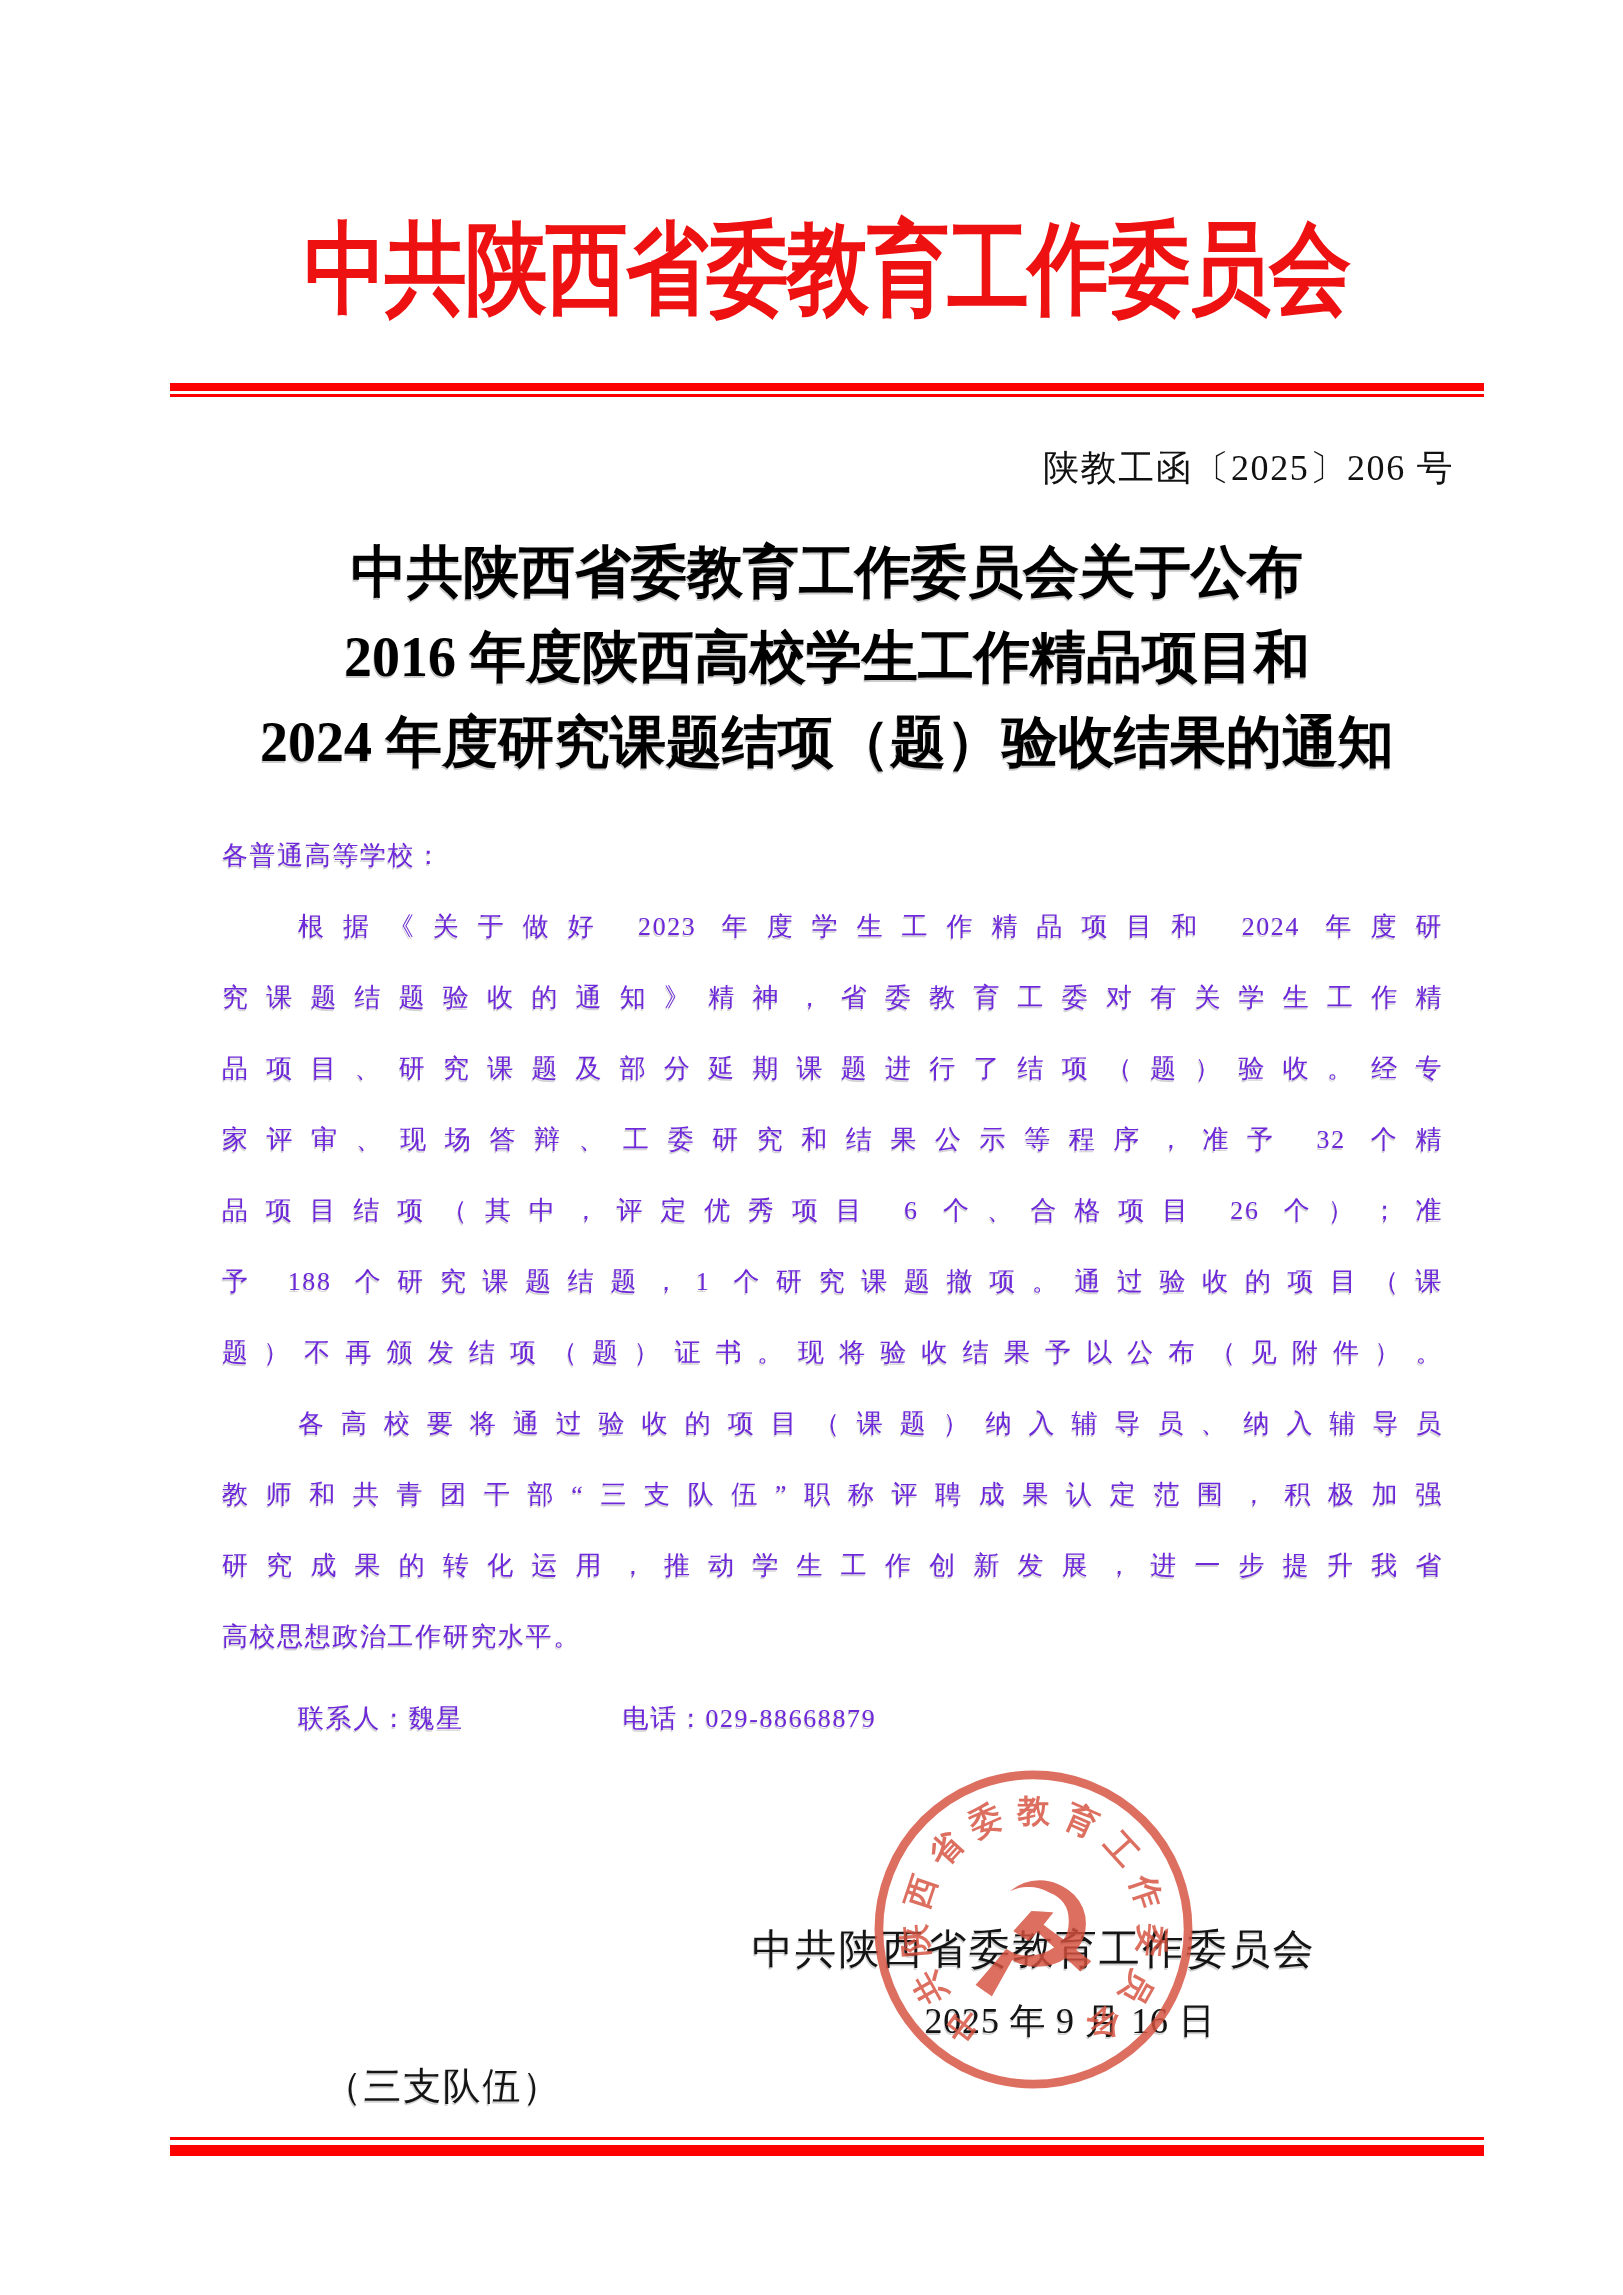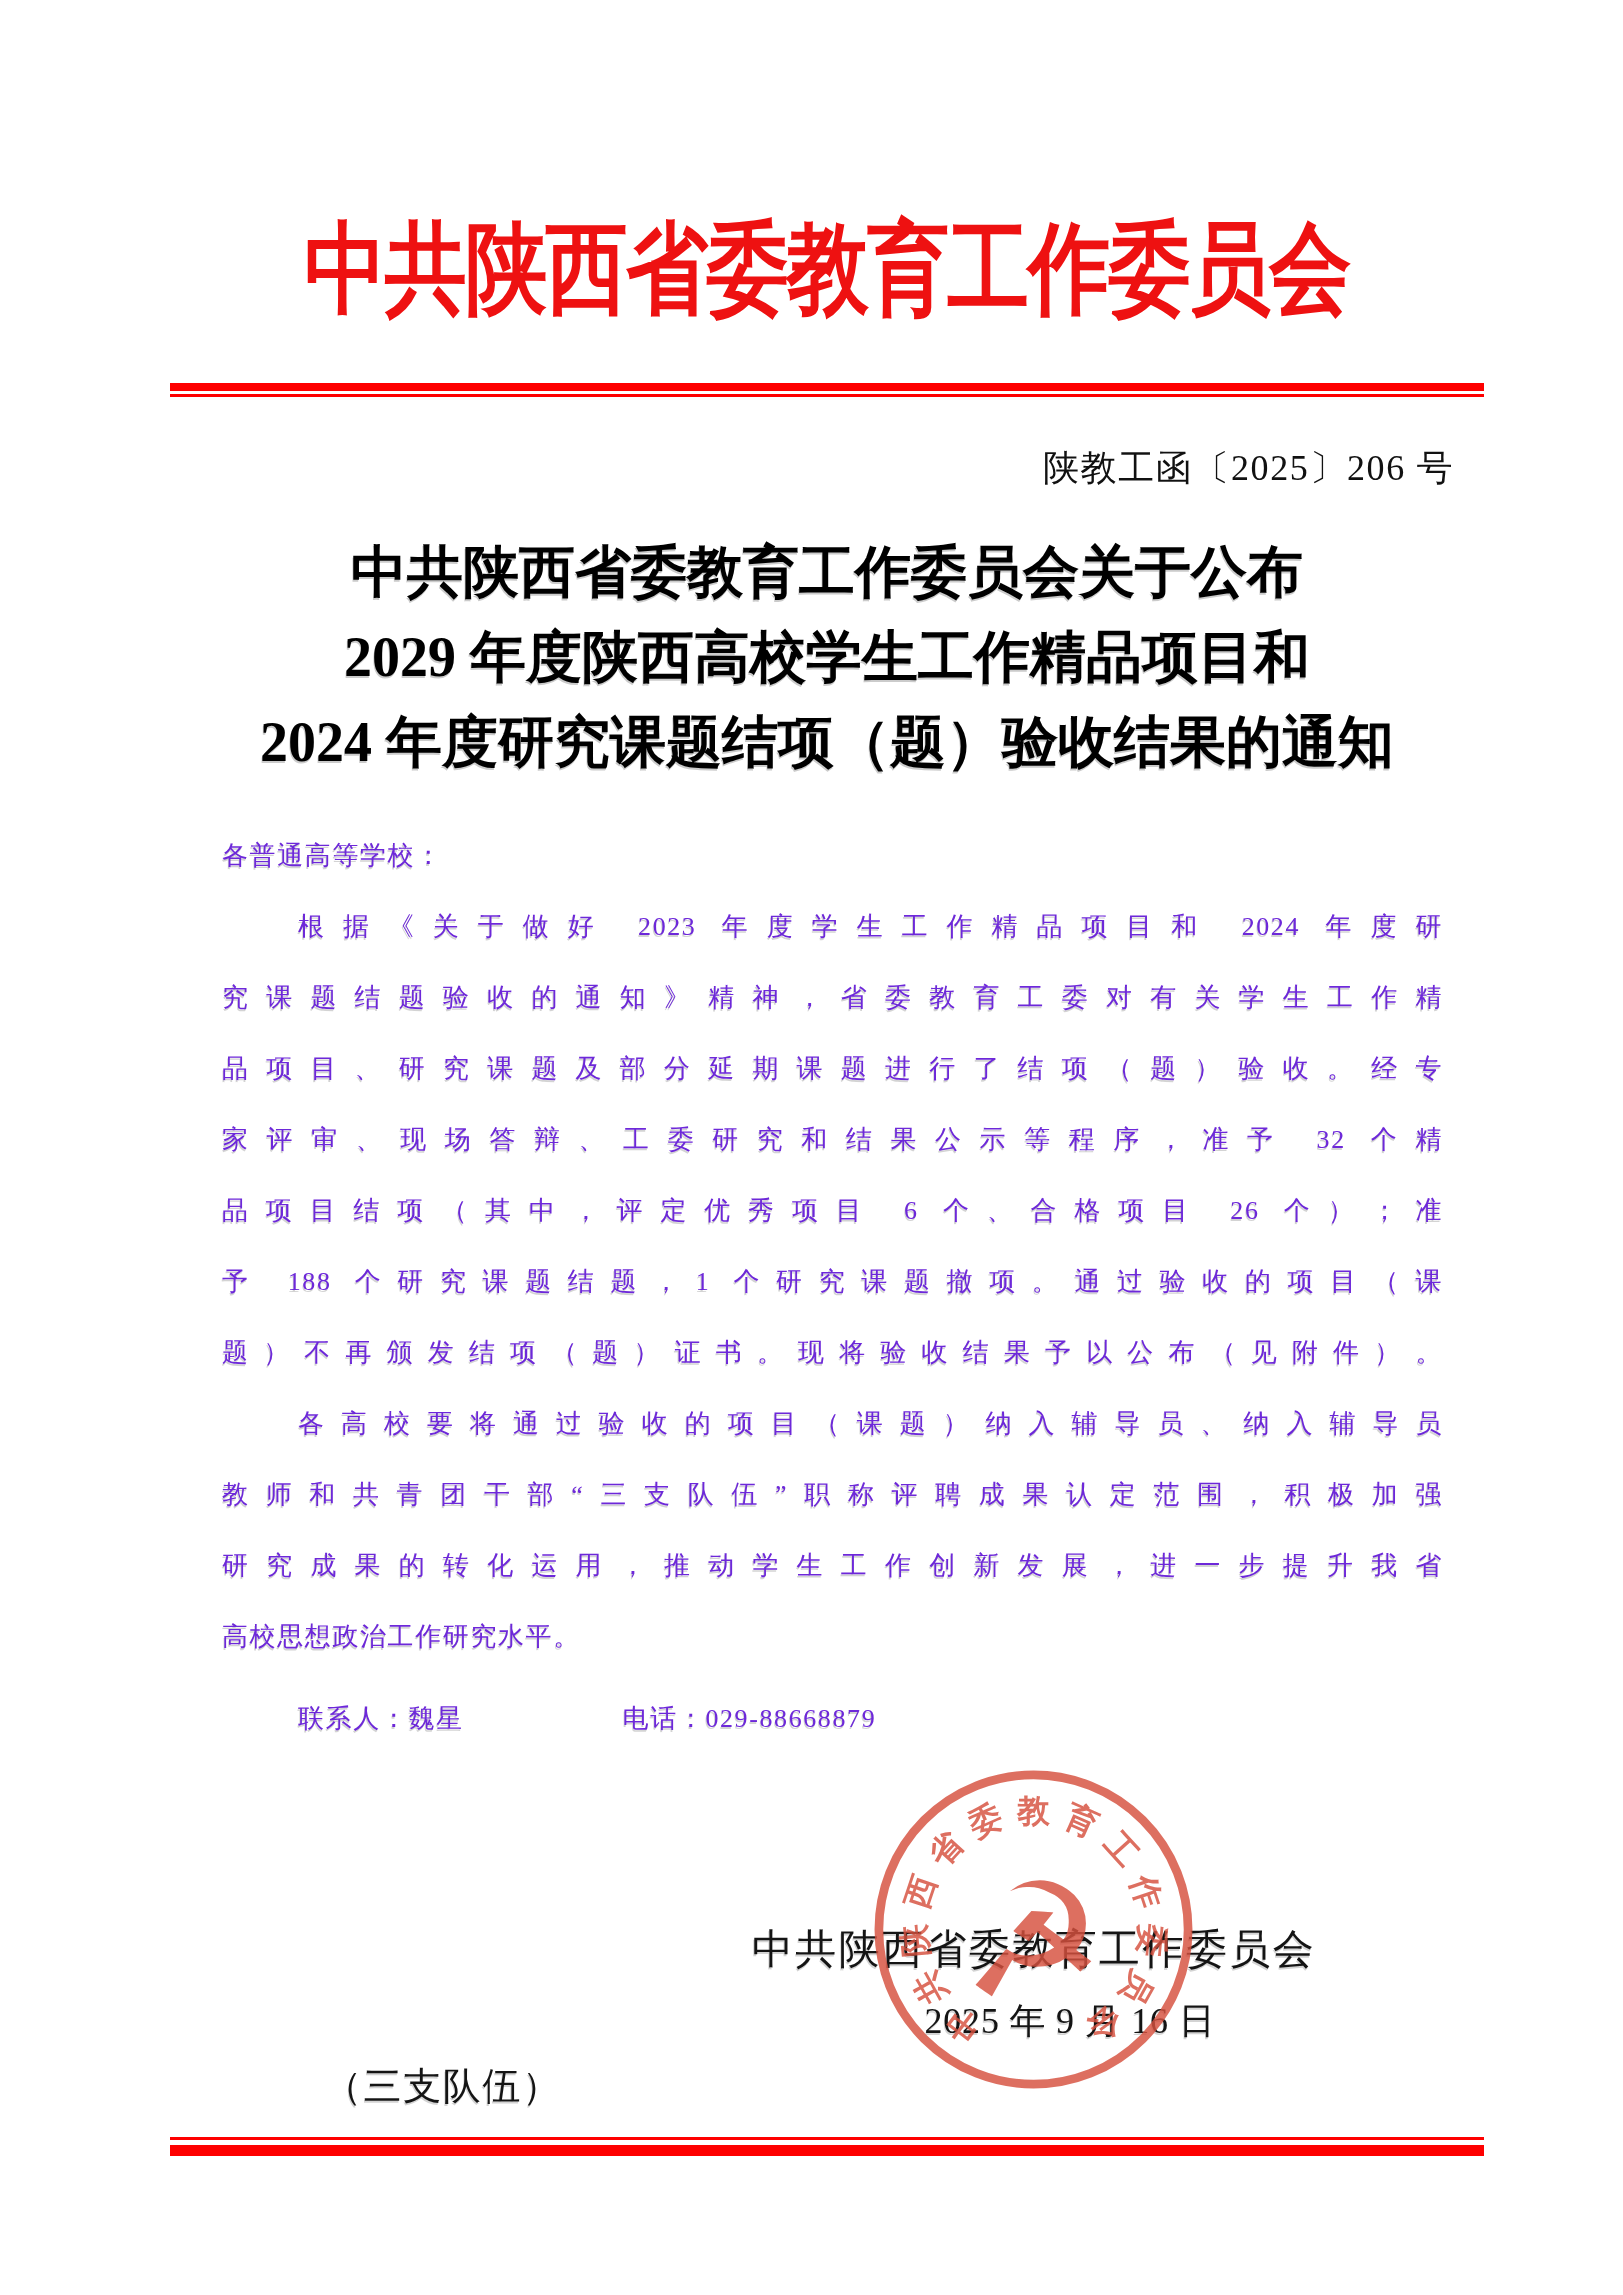--- a/index.html
+++ b/index.html
@@ -104,21 +104,21 @@
 
   <div class="divider div-top">
     <div class="bar thick"></div>
     <div class="bar thin"></div>
   </div>
 
   <div class="doc-number">陕教工函〔2025〕206 号</div>
 
   <div class="title">
     <div class="tline">中共陕西省委教育工作委员会关于公布</div>
-    <div class="tline">2029 年度陕西高校学生工作精品项目和</div>
+    <div class="tline">2016 年度陕西高校学生工作精品项目和</div>
     <div class="tline">2024 年度研究课题结项（题）验收结果的通知</div>
   </div>
 
   <div class="body">
     <div class="bl">各普通高等学校：</div>
     <div class="bl just ind">根据《关于做好 2023 年度学生工作精品项目和 2024 年度研</div>
     <div class="bl just">究课题结题验收的通知》精神，省委教育工委对有关学生工作精</div>
     <div class="bl just">品项目、研究课题及部分延期课题进行了结项（题）验收。经专</div>
     <div class="bl just">家评审、现场答辩、工委研究和结果公示等程序，准予 32 个精</div>
     <div class="bl just">品项目结项（其中，评定优秀项目 6 个、合格项目 26 个）；准</div>

